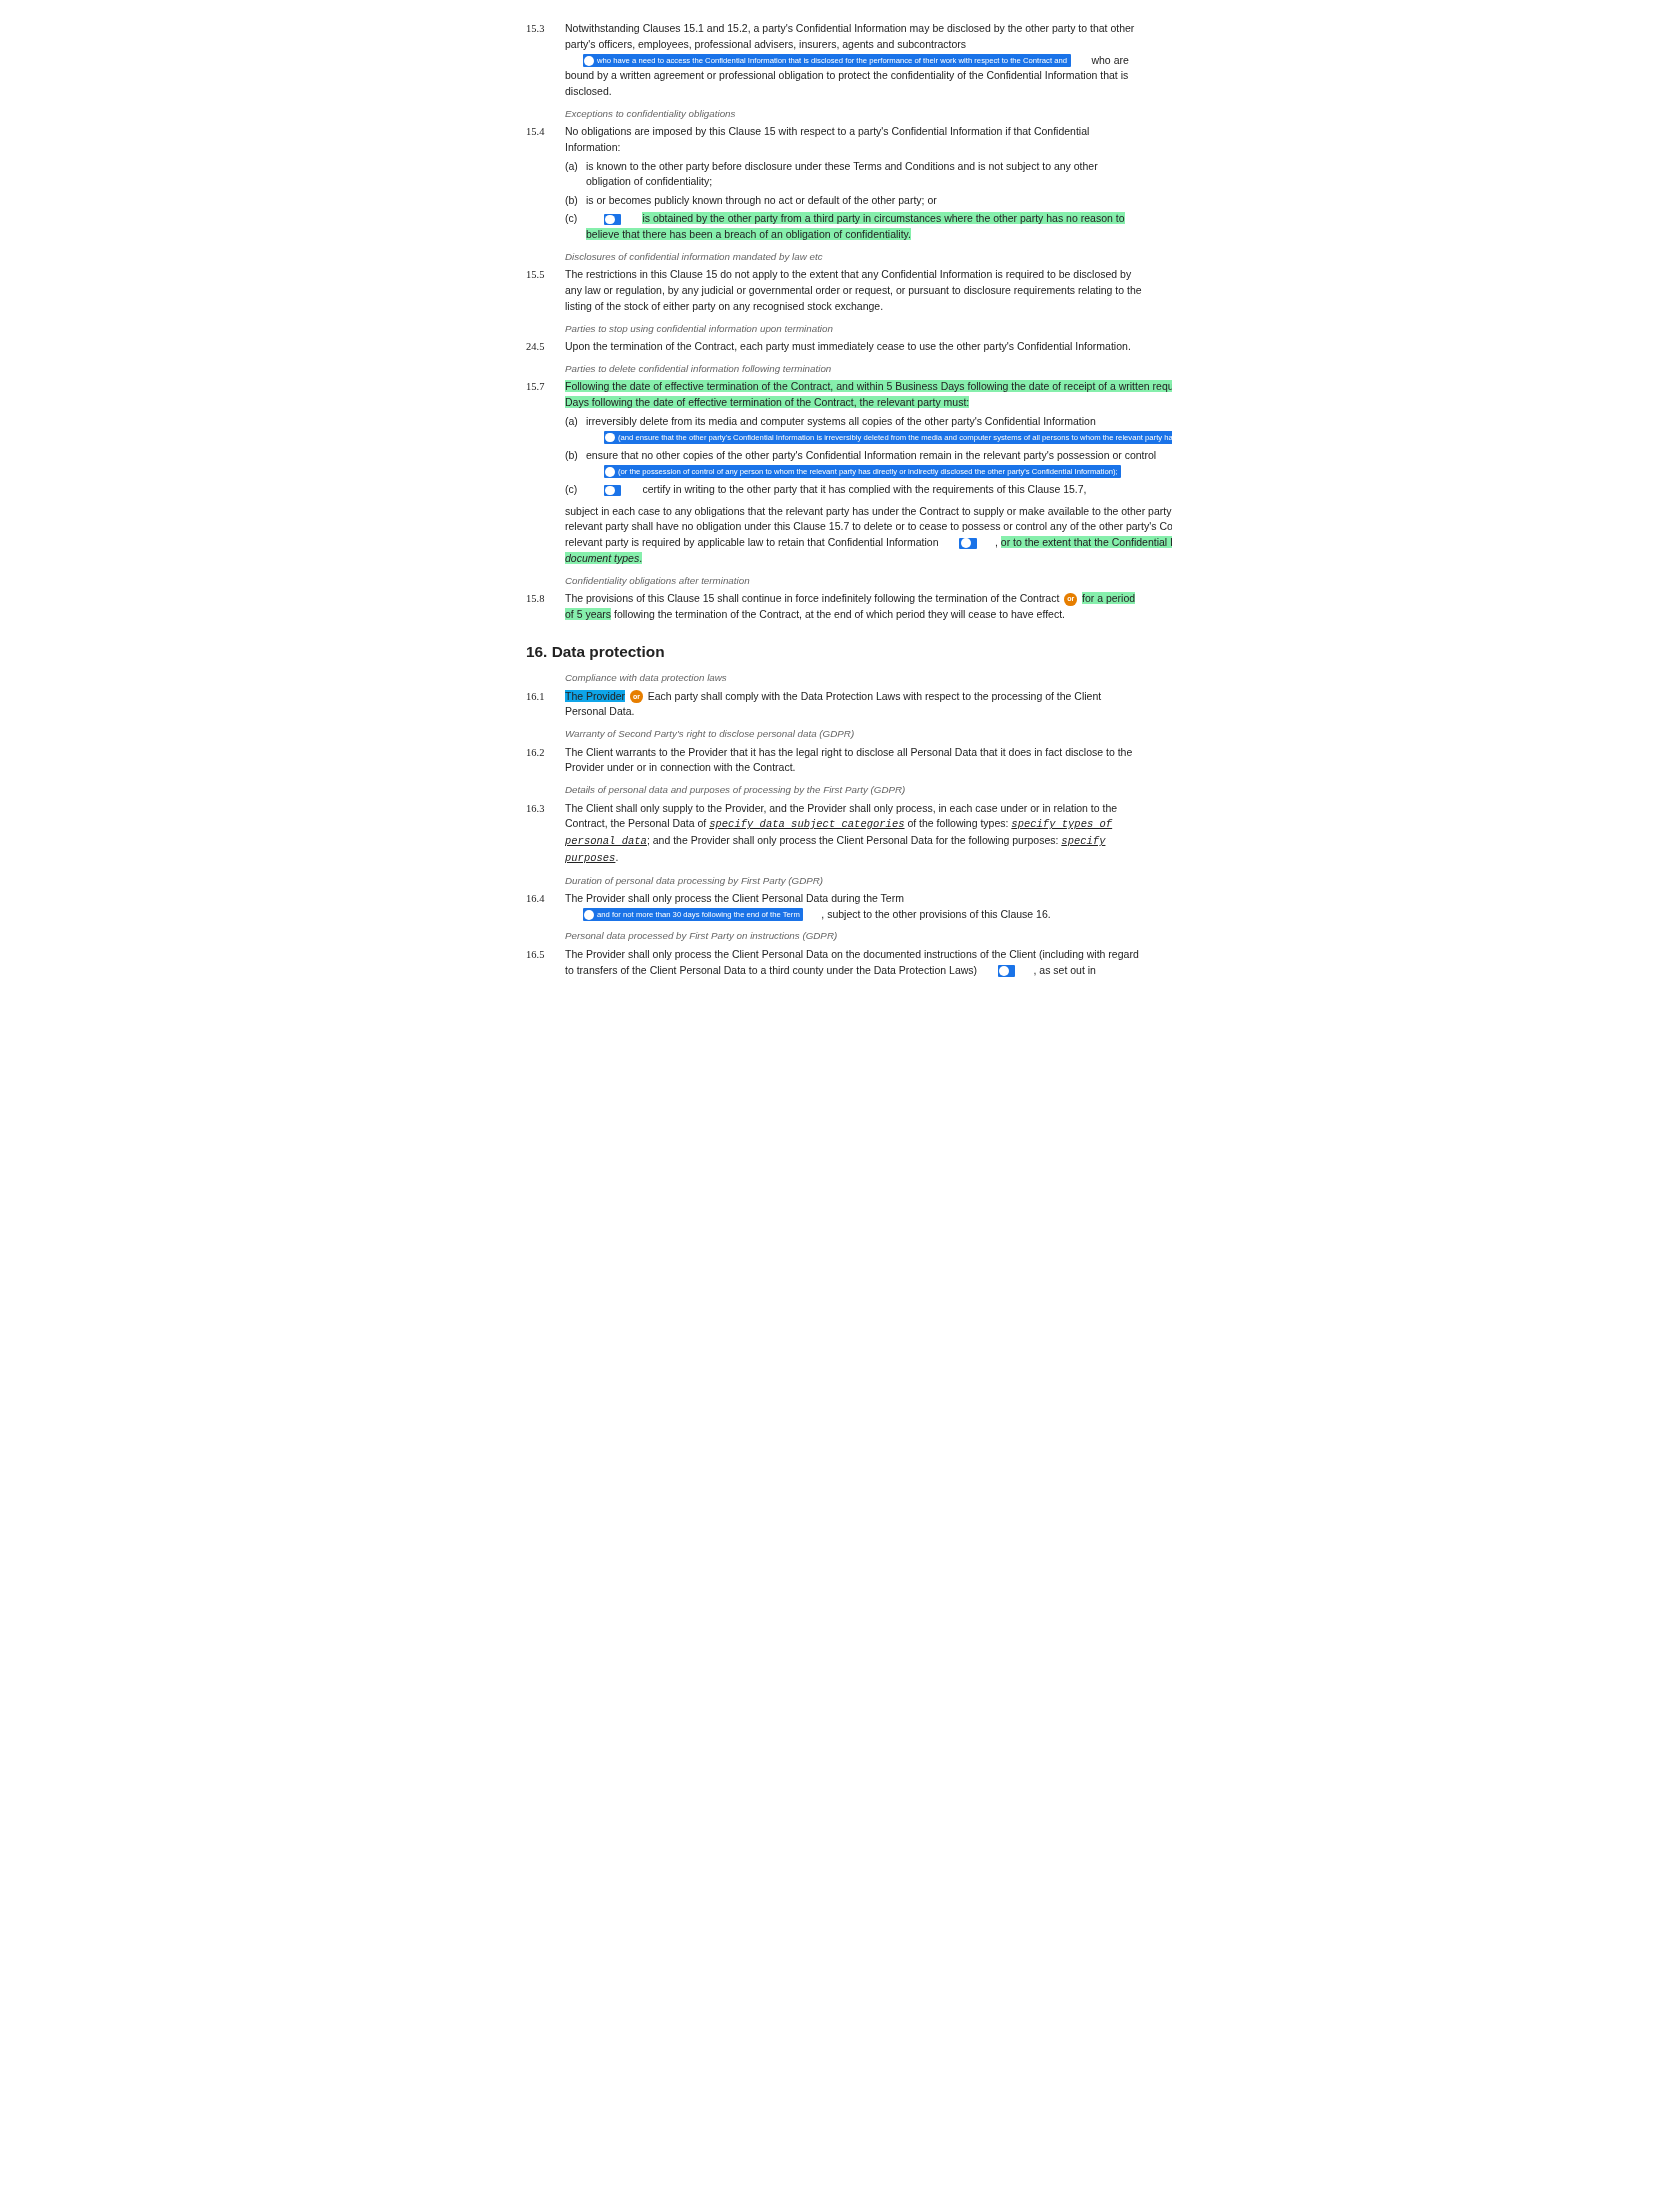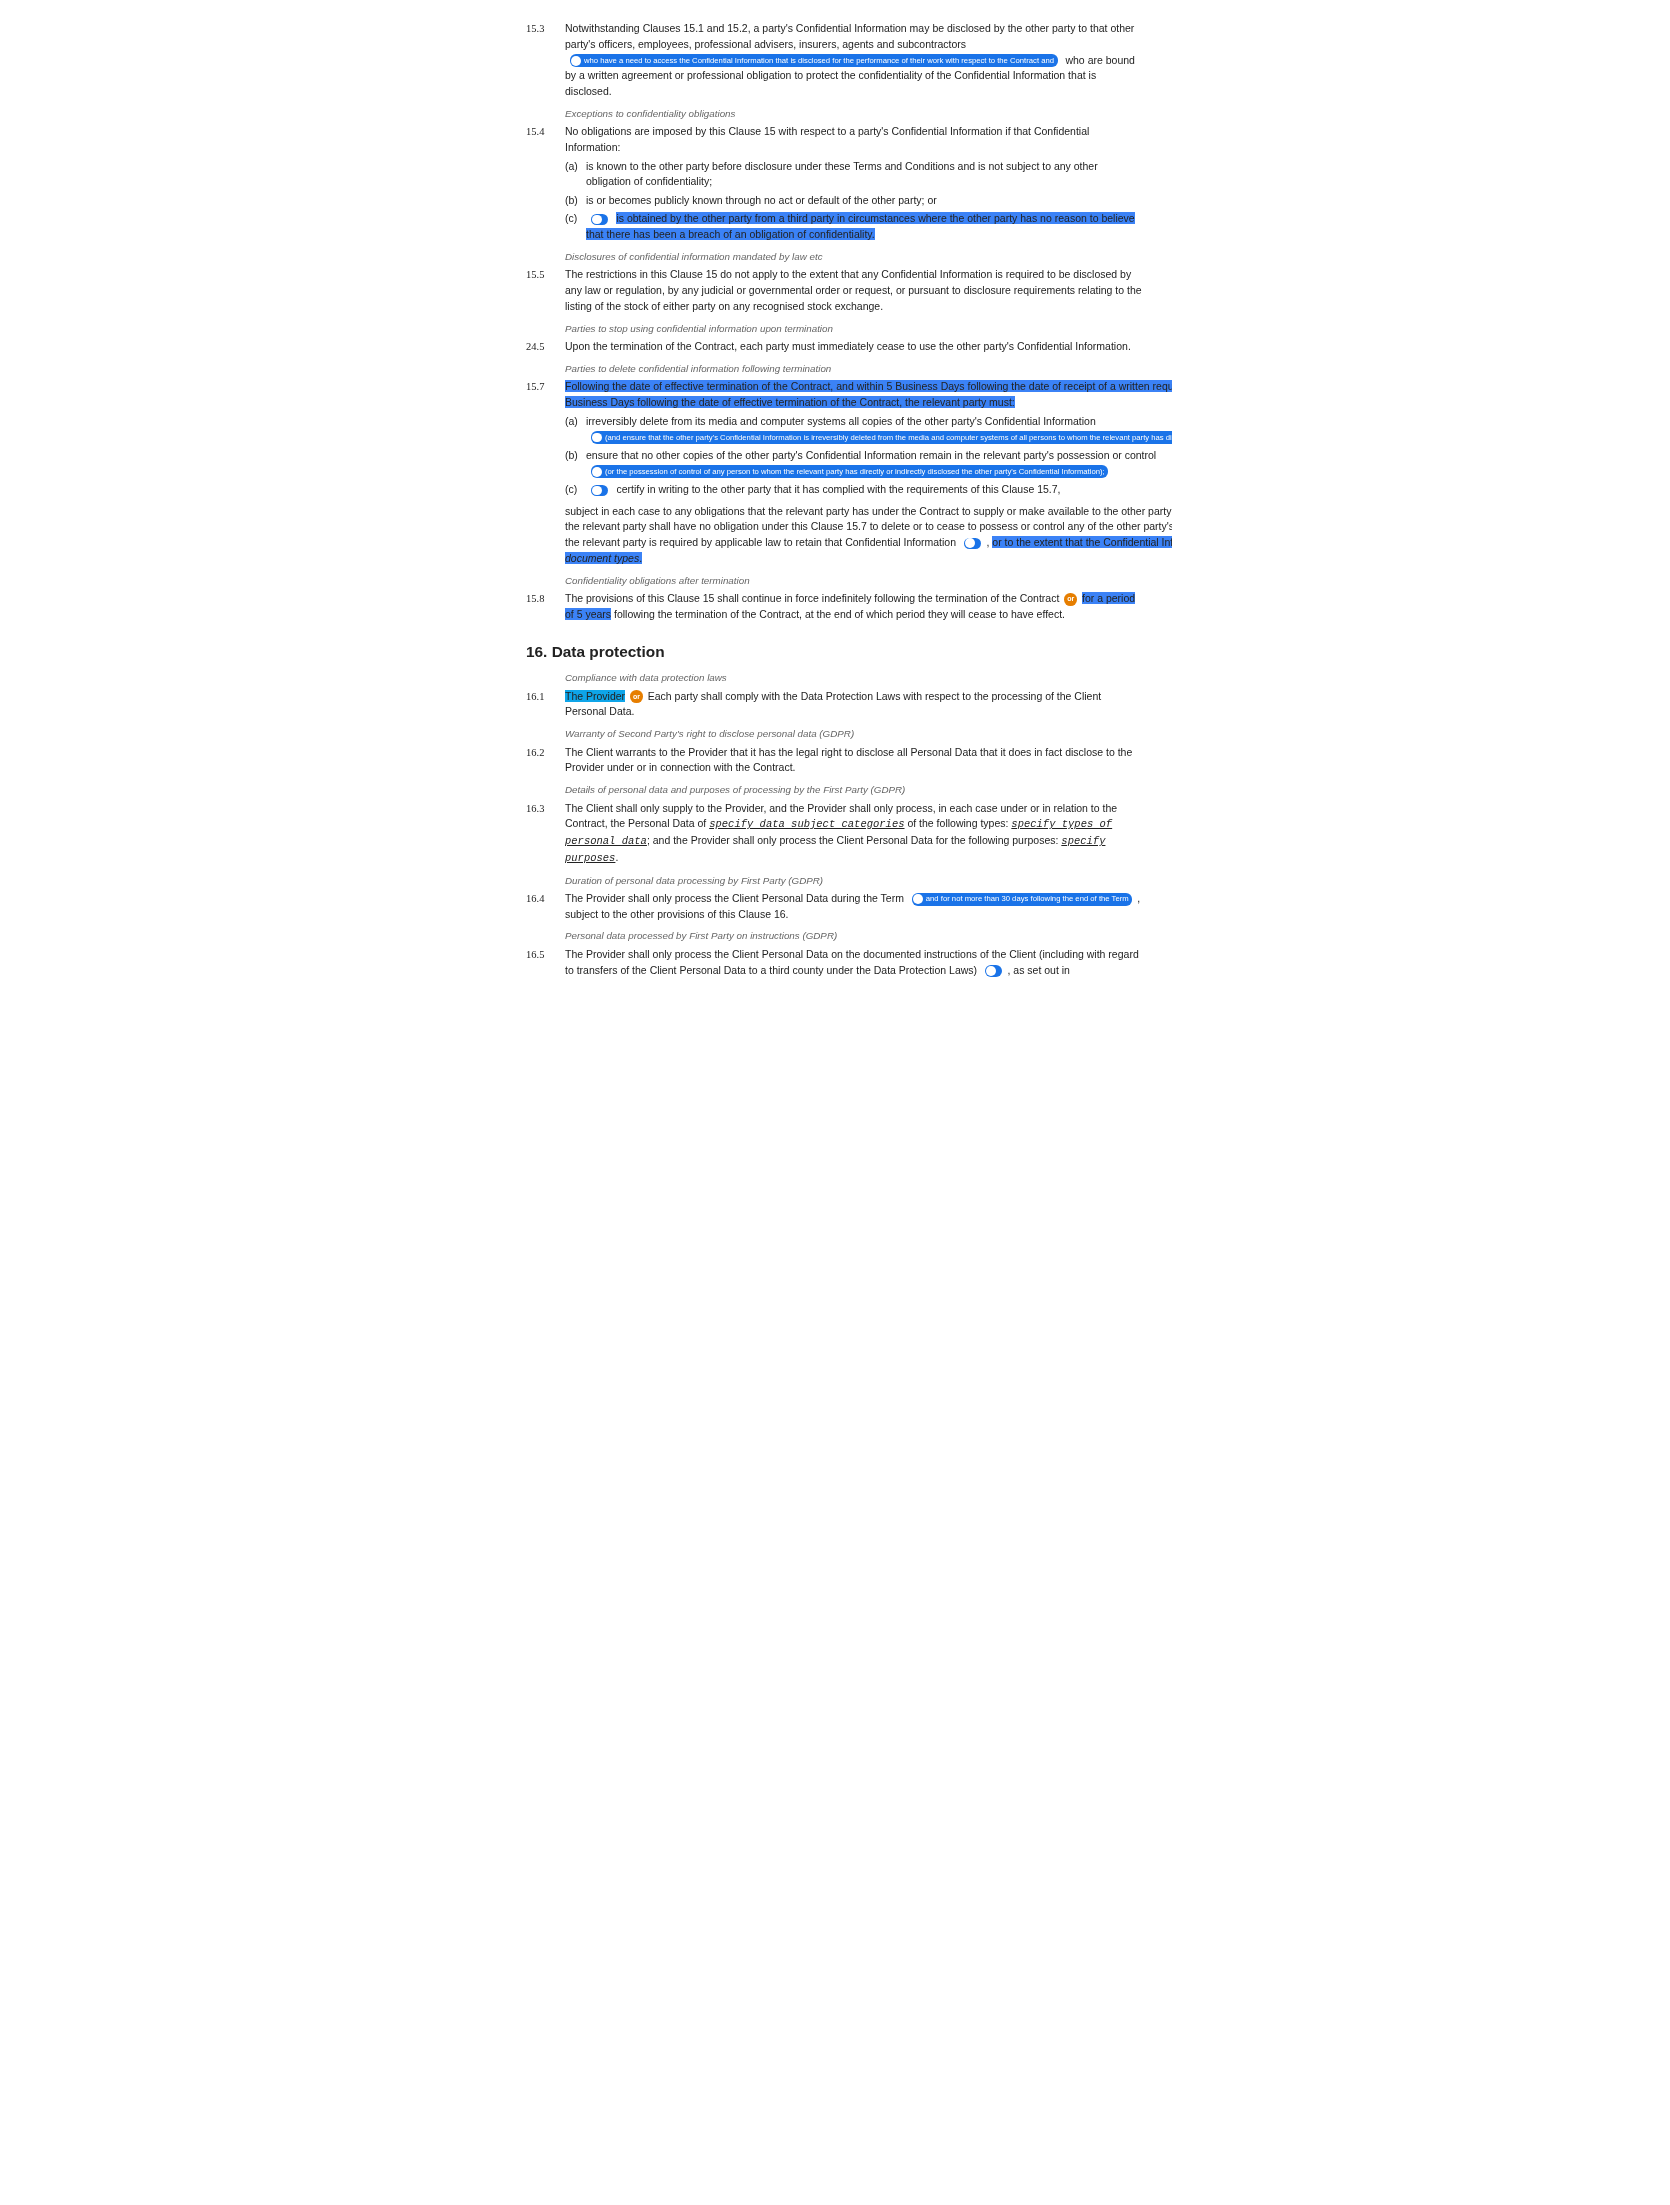--- a/index.html
+++ b/index.html
@@ -39,35 +39,35 @@
     .sub-body {
       flex: 1;
     }
     .section-italic {
       font-style: italic;
       color: #666;
       margin: 5.6px 0 2.8px 39px;
       font-size: 9.8px;
     }
     .highlight-blue {
-      background-color: #3b82f6;
+      background-color: #86efac;
     }
     .highlight-orange {
       background-color: #0ea5e9;
     }
     .toggle {
       display: inline-flex;
       align-items: center;
       background: #1a73e8;
-      border-radius: 6px;
+      border-radius: 1px;
       padding: 0.7px 3.5px 0.7px 1.4px;
       color: #fff;
       font-size: 7.7px;
       vertical-align: middle;
-      margin: 0 5px;
+      margin: 0 18px;
       white-space: nowrap;
     }
     .toggle::before {
       content: '';
       display: inline-block;
       width: 9.8px;
       height: 9.8px;
       background: #fff;
       border-radius: 50%;
       margin-right: 2.8px;

